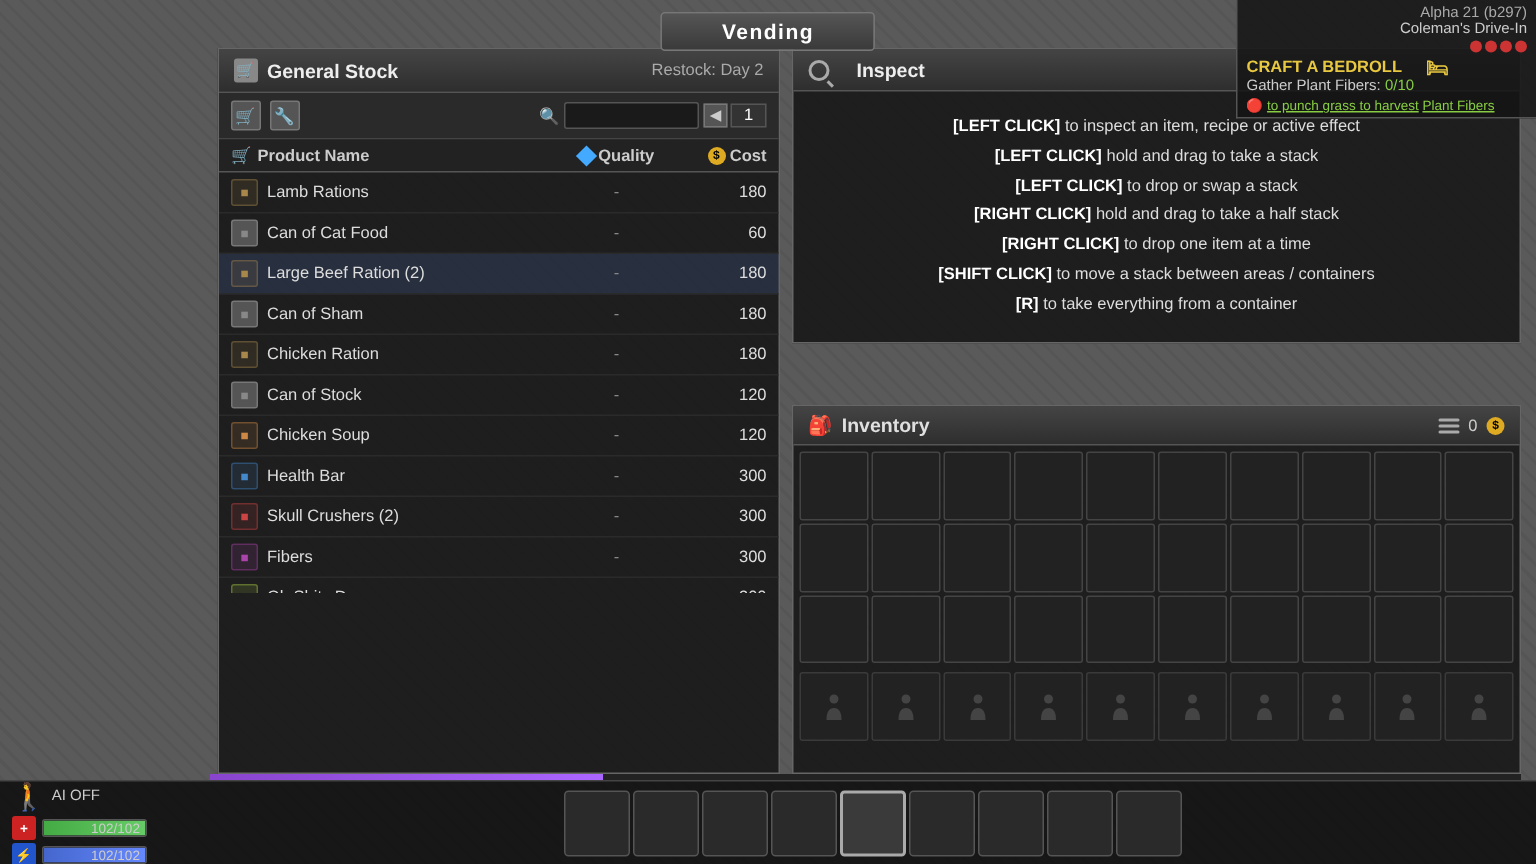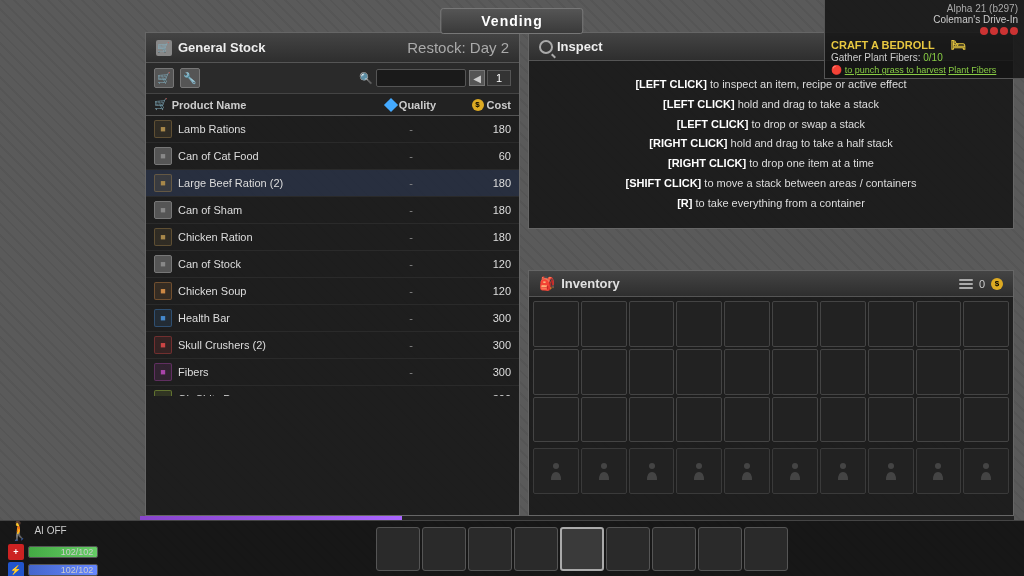--- a/index.html
+++ b/index.html
@@ -139,21 +139,21 @@
     .panel-header-icon {
       width: 16px; height: 16px;
       background: #888;
       border-radius: 2px;
       display: inline-flex;
       align-items: center;
       justify-content: center;
       font-size: 10px;
     }
     .restock-text {
-      font-size: 15px;
+      font-size: 11px;
       color: #aaa;
     }
 
     .panel-toolbar {
       display: flex;
       align-items: center;
       gap: 6px;
       padding: 5px 8px;
       background: #2a2a2a;
       border-bottom: 1px solid #444;
@@ -323,21 +323,21 @@
       background: rgba(25, 25, 25, 0.92);
       border: 1px solid #666;
       z-index: 5;
     }
 
     .inspect-header {
       background: linear-gradient(to bottom, #444, #2e2e2e);
       padding: 6px 10px;
       display: flex;
       align-items: center;
-      gap: 4px;
+      gap: 18px;
       border-bottom: 1px solid #555;
       font-size: 13px;
       font-weight: bold;
       color: #eee;
     }
     .magnify-icon {
       width: 14px; height: 14px;
       border: 2px solid #aaa;
       border-radius: 50%;
       position: relative;

